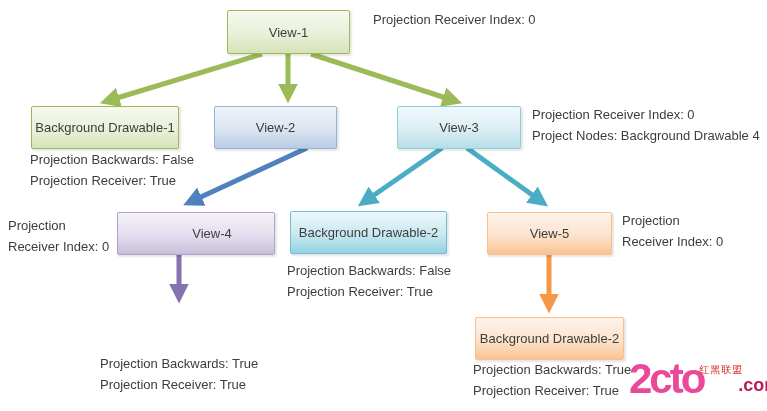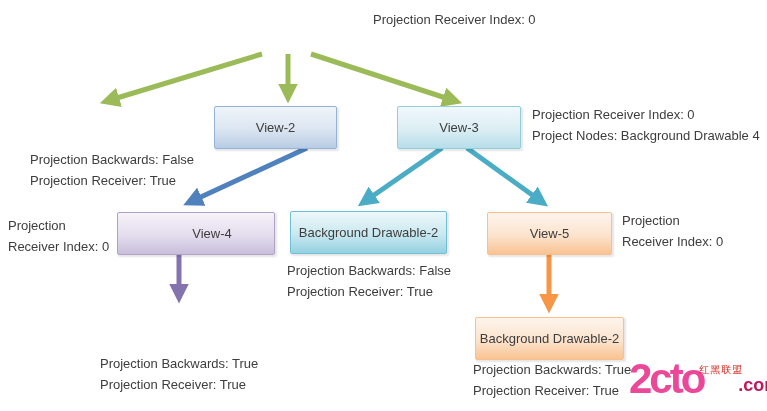--- a/index.html
+++ b/index.html
@@ -63,20 +63,26 @@
     <line x1="288" y1="54" x2="288" y2="96" stroke="#9bbb59" stroke-width="5" marker-end="url(#mk-green)"></line>
     <line x1="311" y1="54" x2="455" y2="101" stroke="#9bbb59" stroke-width="5" marker-end="url(#mk-green)"></line>
     <line x1="307" y1="148" x2="190" y2="202" stroke="#4f81bd" stroke-width="5" marker-end="url(#mk-blue)"></line>
     <line x1="442" y1="148" x2="364" y2="202" stroke="#4bacc6" stroke-width="5" marker-end="url(#mk-cyan)"></line>
     <line x1="467" y1="148" x2="542" y2="202" stroke="#4bacc6" stroke-width="5" marker-end="url(#mk-cyan)"></line>
     <line x1="179" y1="254" x2="179" y2="296" stroke="#8573af" stroke-width="5" marker-end="url(#mk-purple)"></line>
     <line x1="549" y1="254" x2="549" y2="306" stroke="#f79646" stroke-width="5" marker-end="url(#mk-orange)"></line>
   </svg>
 
 
+  <div class="node green" style="left:227px; top:10px;  width:121px; height:42px;">
+    <span>View-1</span>
+  </div>
+  <div class="node green" style="left:31px;  top:106px; width:146px; height:41px;">
+    <span>Background Drawable-1</span>
+  </div>
   <div class="node blue" style="left:214px; top:106px; width:121px; height:41px;">
     <span>View-2</span>
   </div>
   <div class="node cyan" style="left:397px; top:106px; width:122px; height:41px;">
     <span>View-3</span>
   </div>
   <div class="node purple" style="left:117px; top:212px; width:124px; height:41px;padding-left:32px;">
     <span>View-4</span>
   </div>
   <div class="node cyan2" style="left:290px; top:211px; width:155px; height:41px;">

